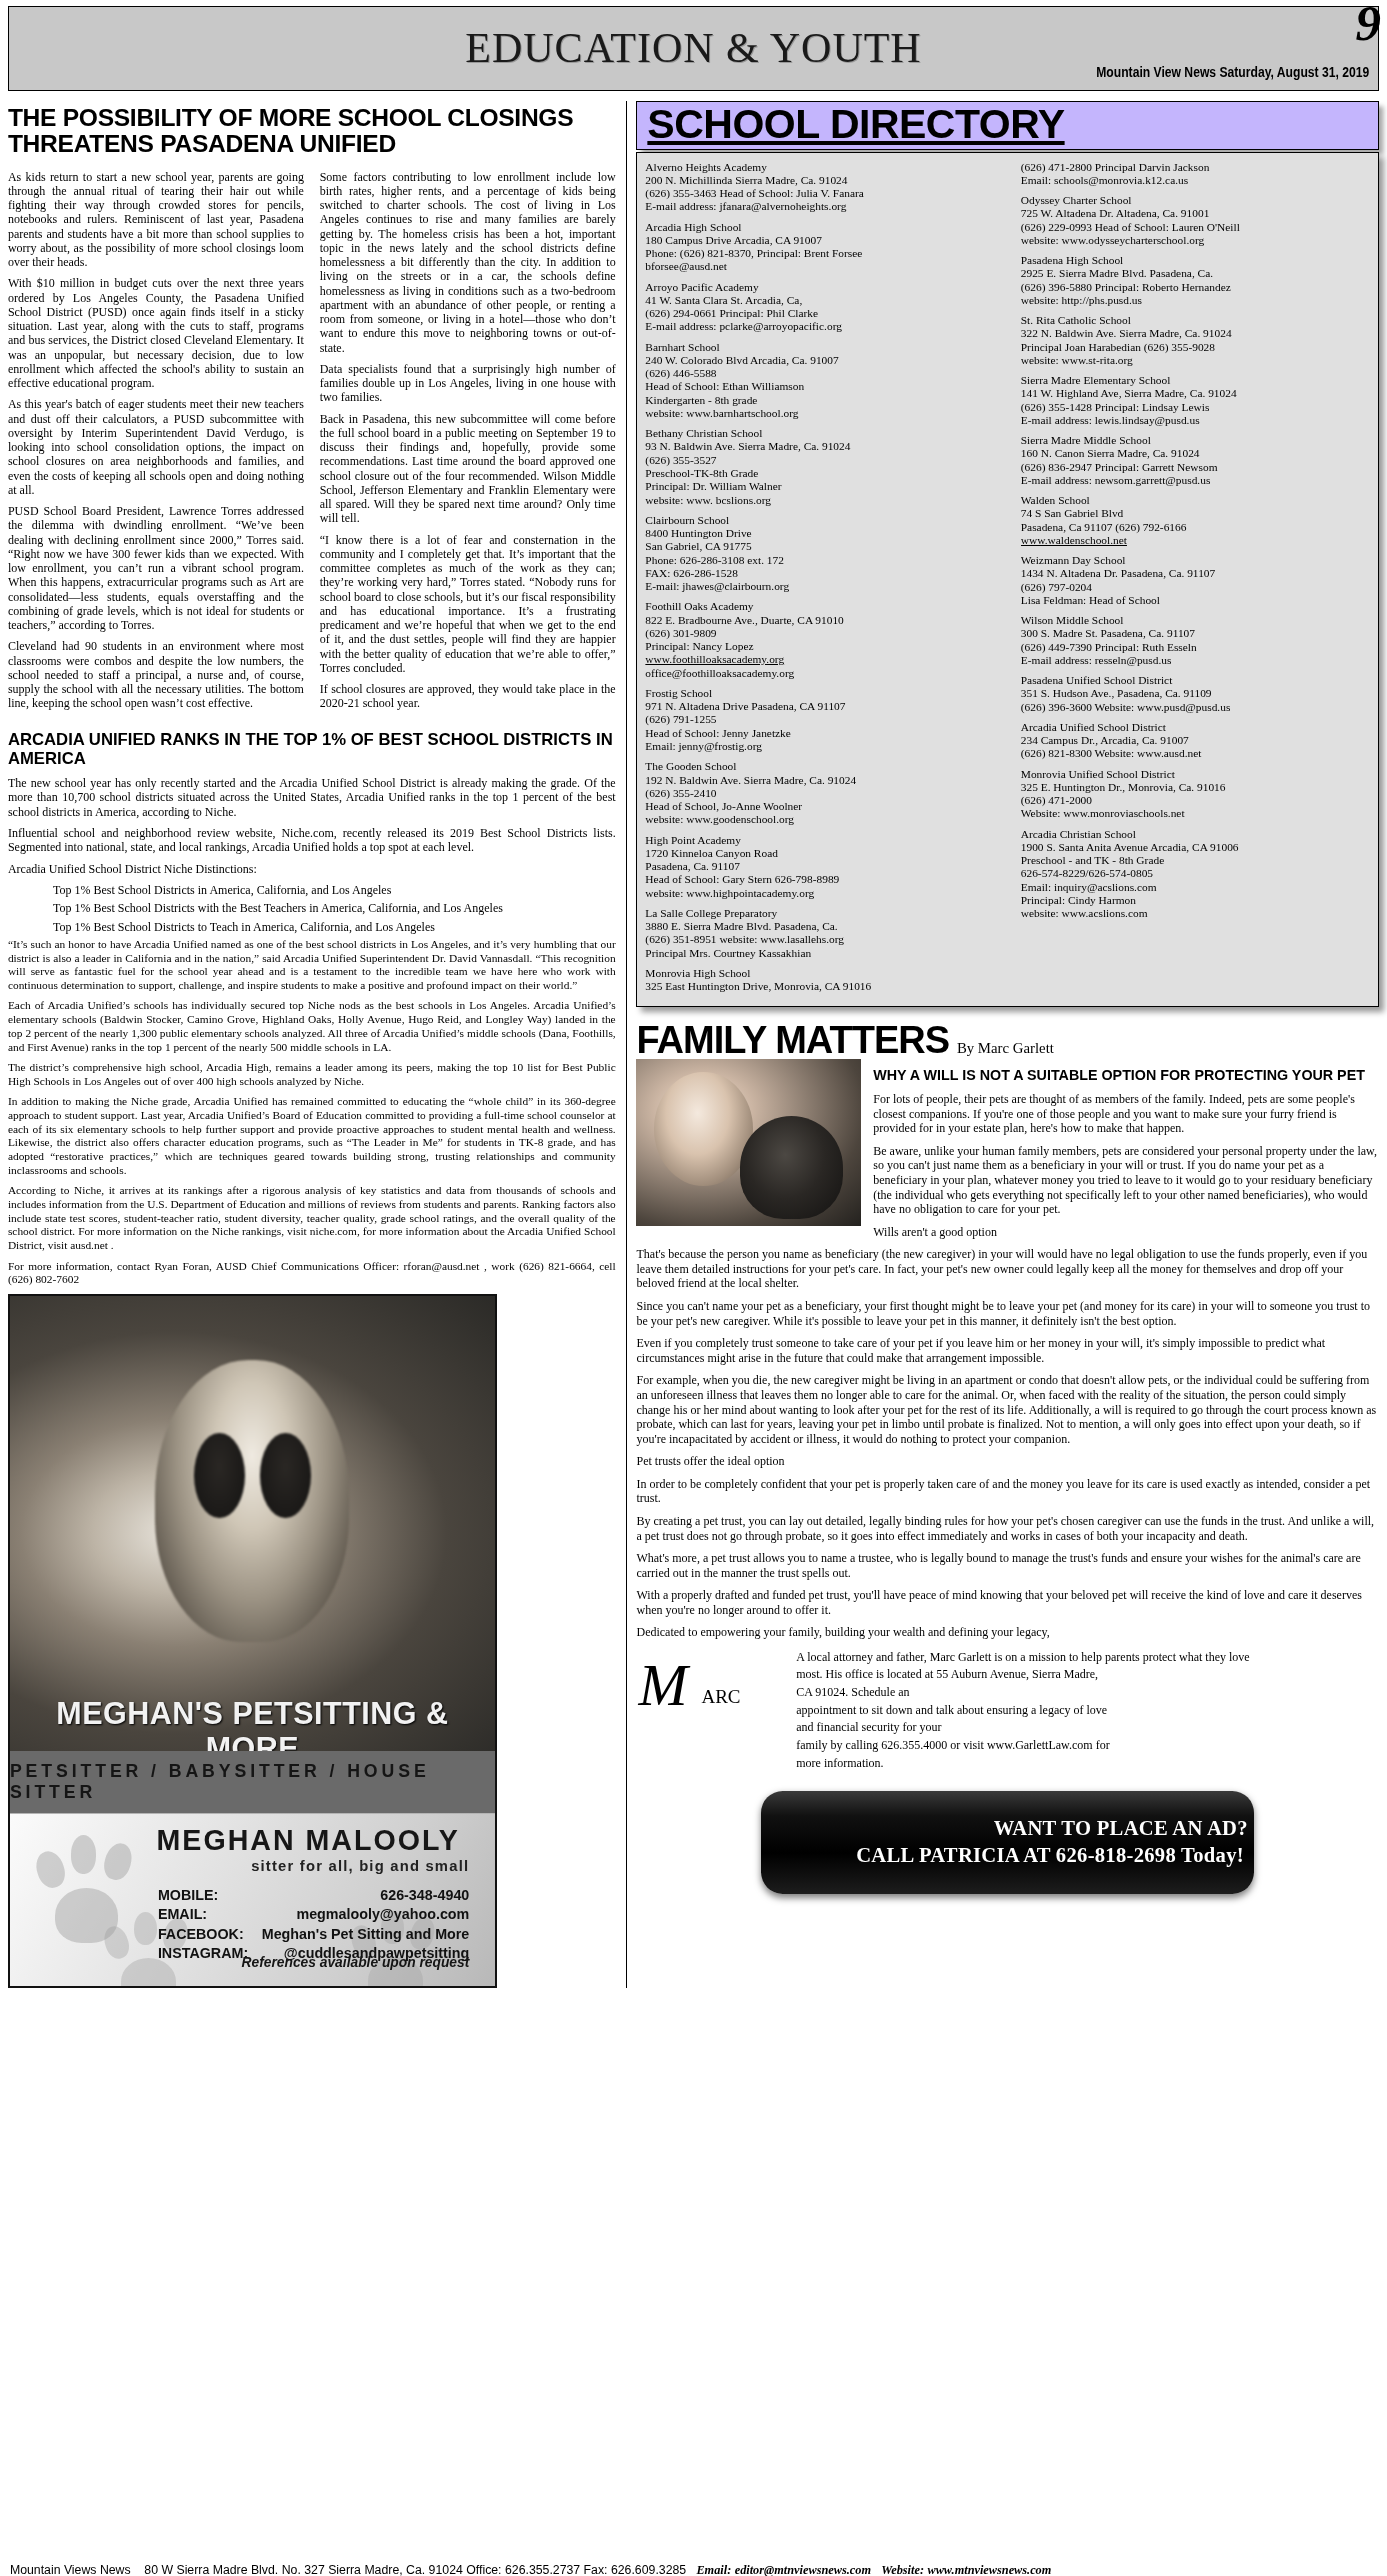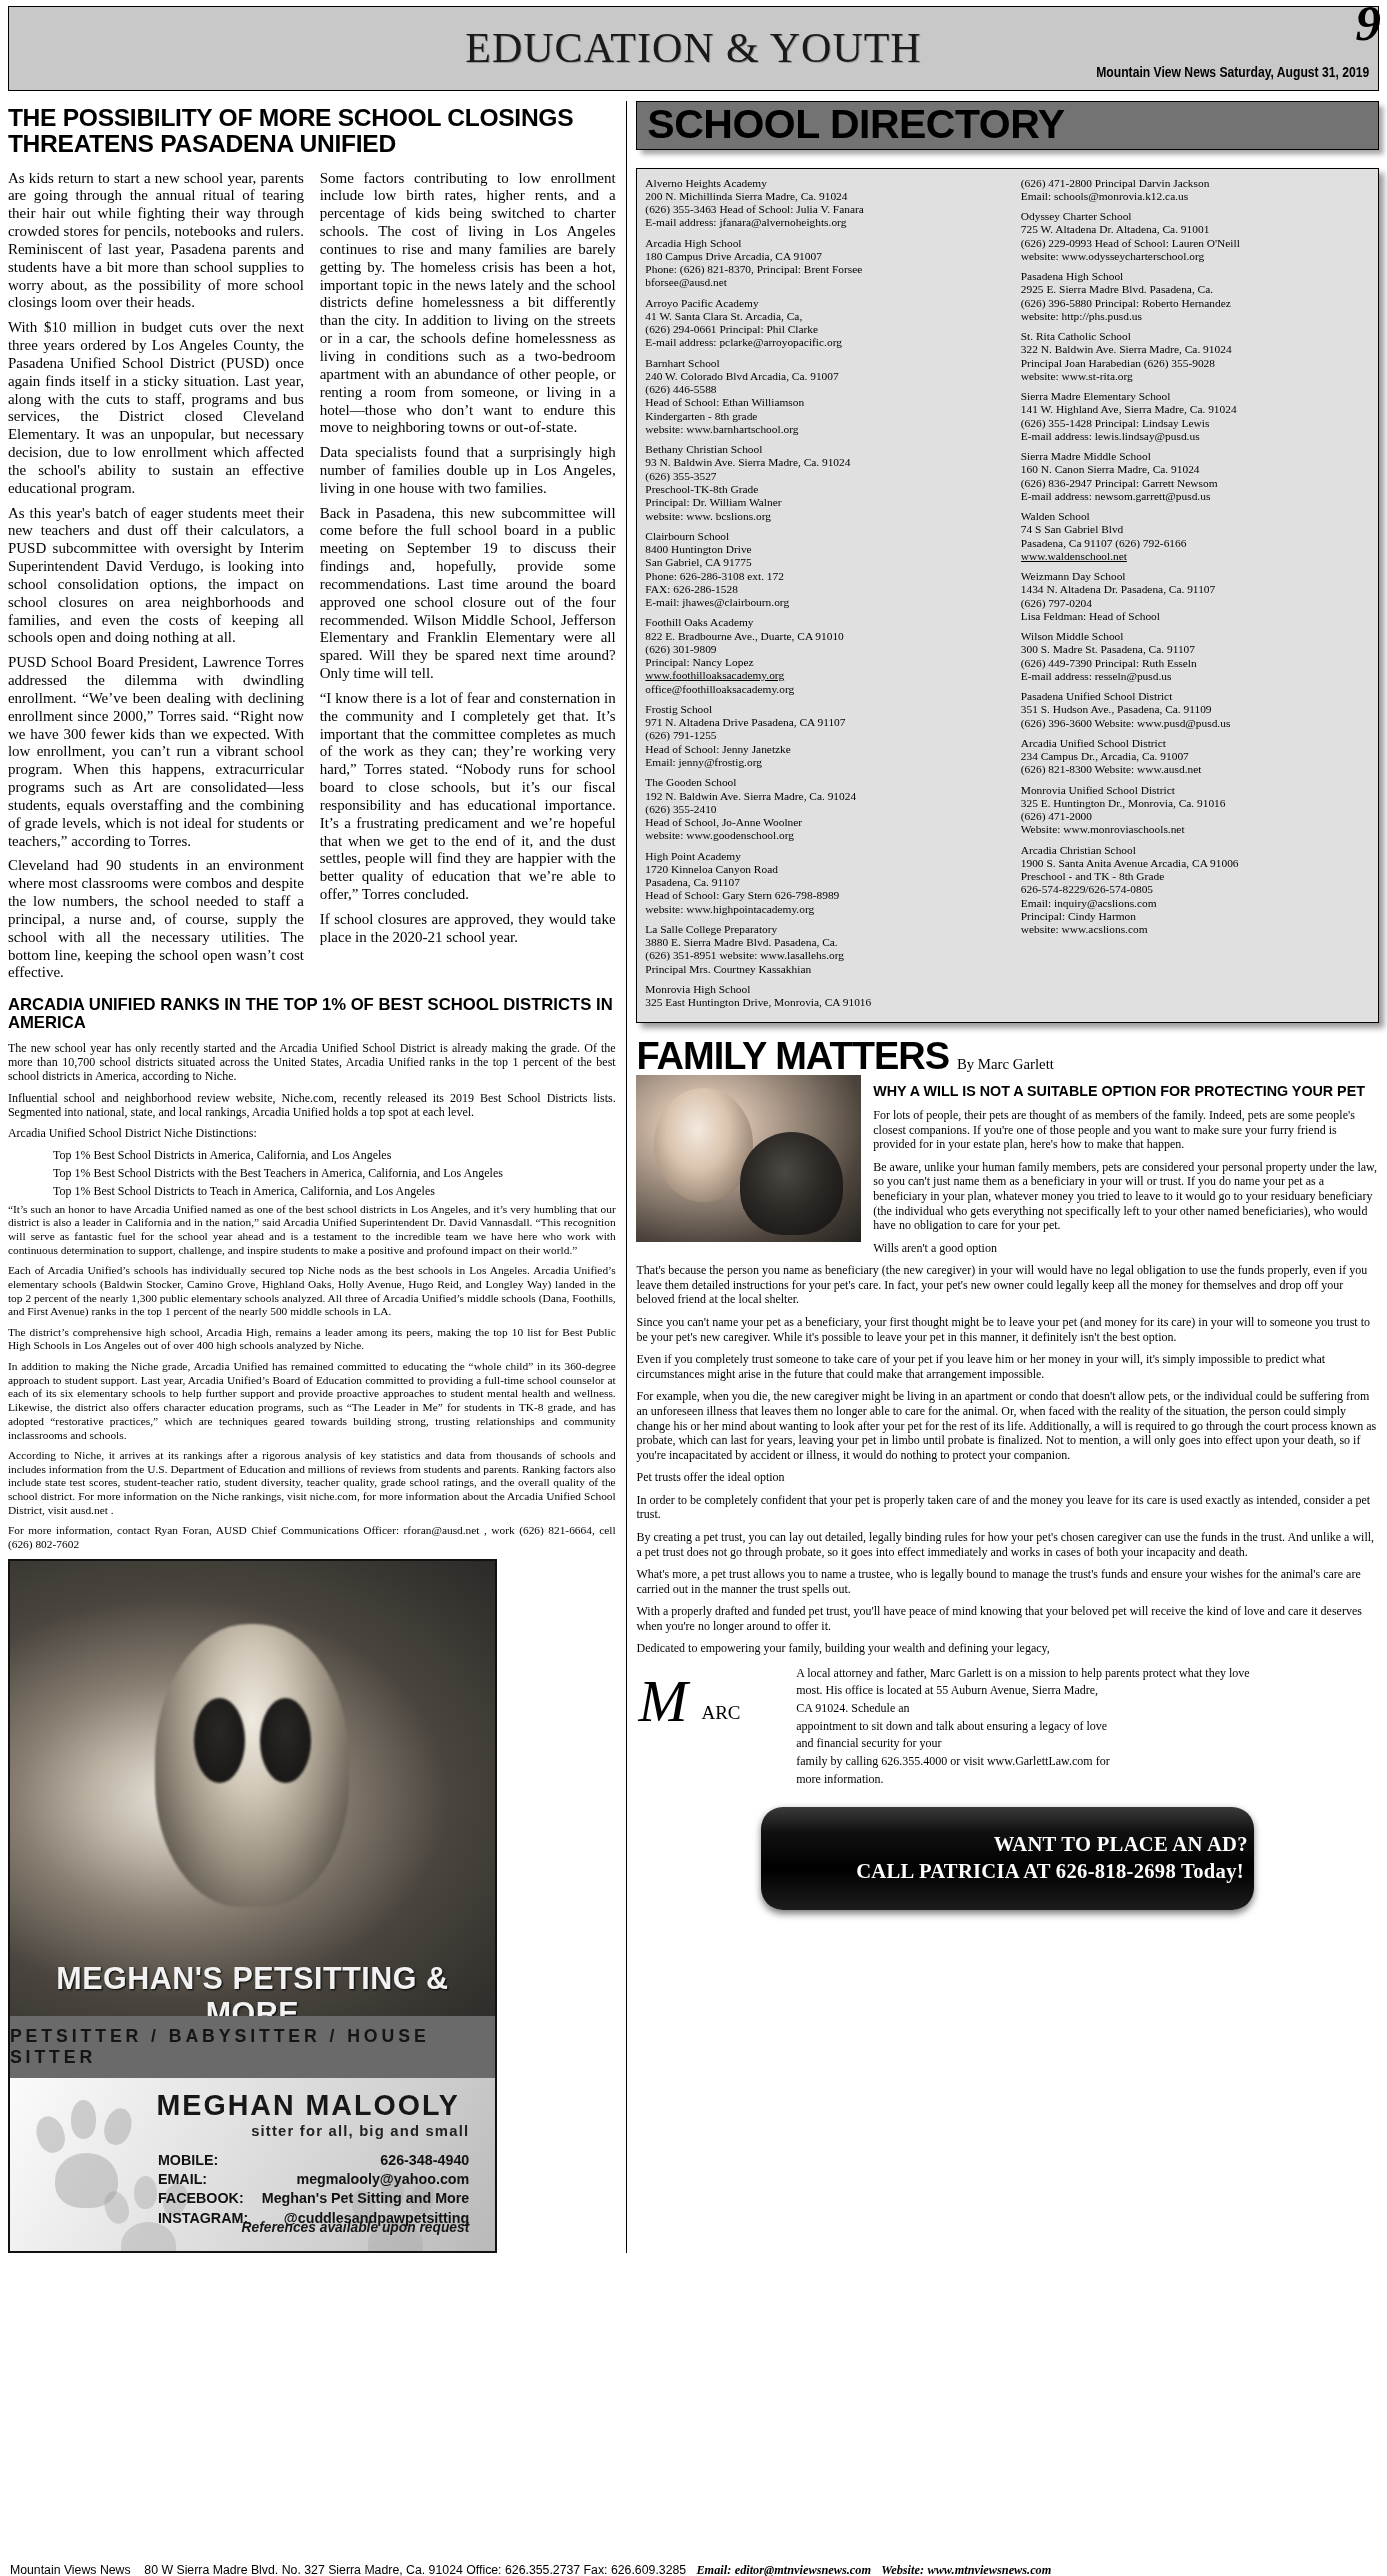--- a/index.html
+++ b/index.html
@@ -59,33 +59,34 @@
   h2.subhead {
     font-family:"Liberation Sans", sans-serif;
     font-size: 16.7px; font-weight:700; line-height:1.1;
     margin: 13.8px 0 7.9px 0;
   }
 
   
   .twocol { column-count:2; column-gap:15.8px; }
   .twocol p, .onecol p {
     font-family:"Liberation Serif", serif;
-    font-size: 15px; line-height:1.19;
+    font-size: 12px; line-height:1.19;
     text-align: justify; margin: 0 0 6.9px 0;
     -webkit-hyphens:auto; hyphens:auto;
   }
   .onecol p { font-size:12px; line-height:1.2; }
   .indent-list p { margin-left: 45px; text-align:left; margin-bottom:3.9px; }
 
   
   .sd-title-box {
-    border:1px solid #000; background:#737373;
+    border:1px solid #000; background:#c4b5fd;
     padding: 2px 9.9px 3.9px 9.9px;
     box-shadow: 4.9px 4.9px 4.9px rgba(0,0,0,0.35);
-    margin-bottom: 18px;
+    margin-bottom: 2px;
+    text-decoration: underline;
   }
   .sd-title {
     font-family:"Liberation Sans", sans-serif;
     font-weight:700; font-size: 41px; line-height:1.0;
     letter-spacing: -0.5px;
   }
   .sd-box {
     border:1px solid #000; background:#e0e0e0;
     padding: 7.9px 7.9px 5.9px 7.9px;
     box-shadow: 4.9px 4.9px 5.9px rgba(0,0,0,0.4);

